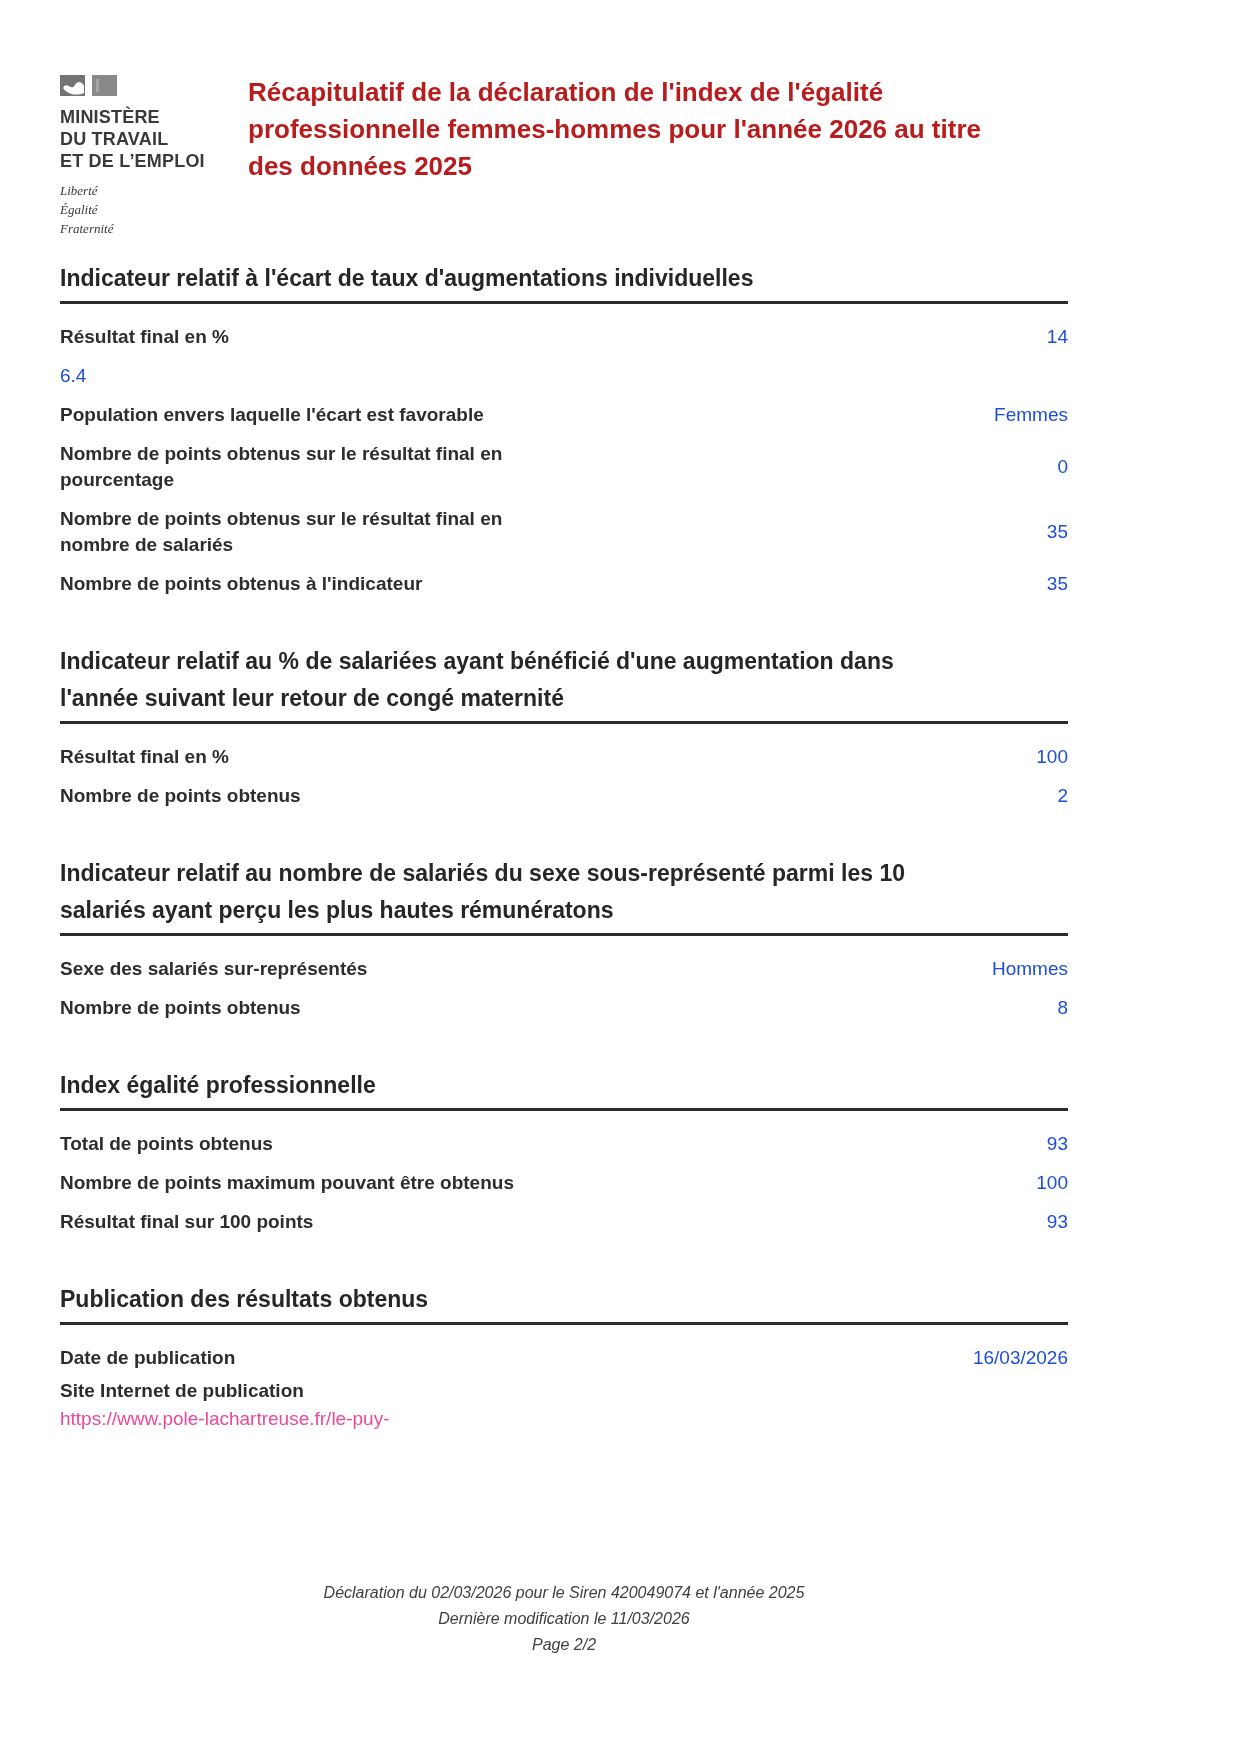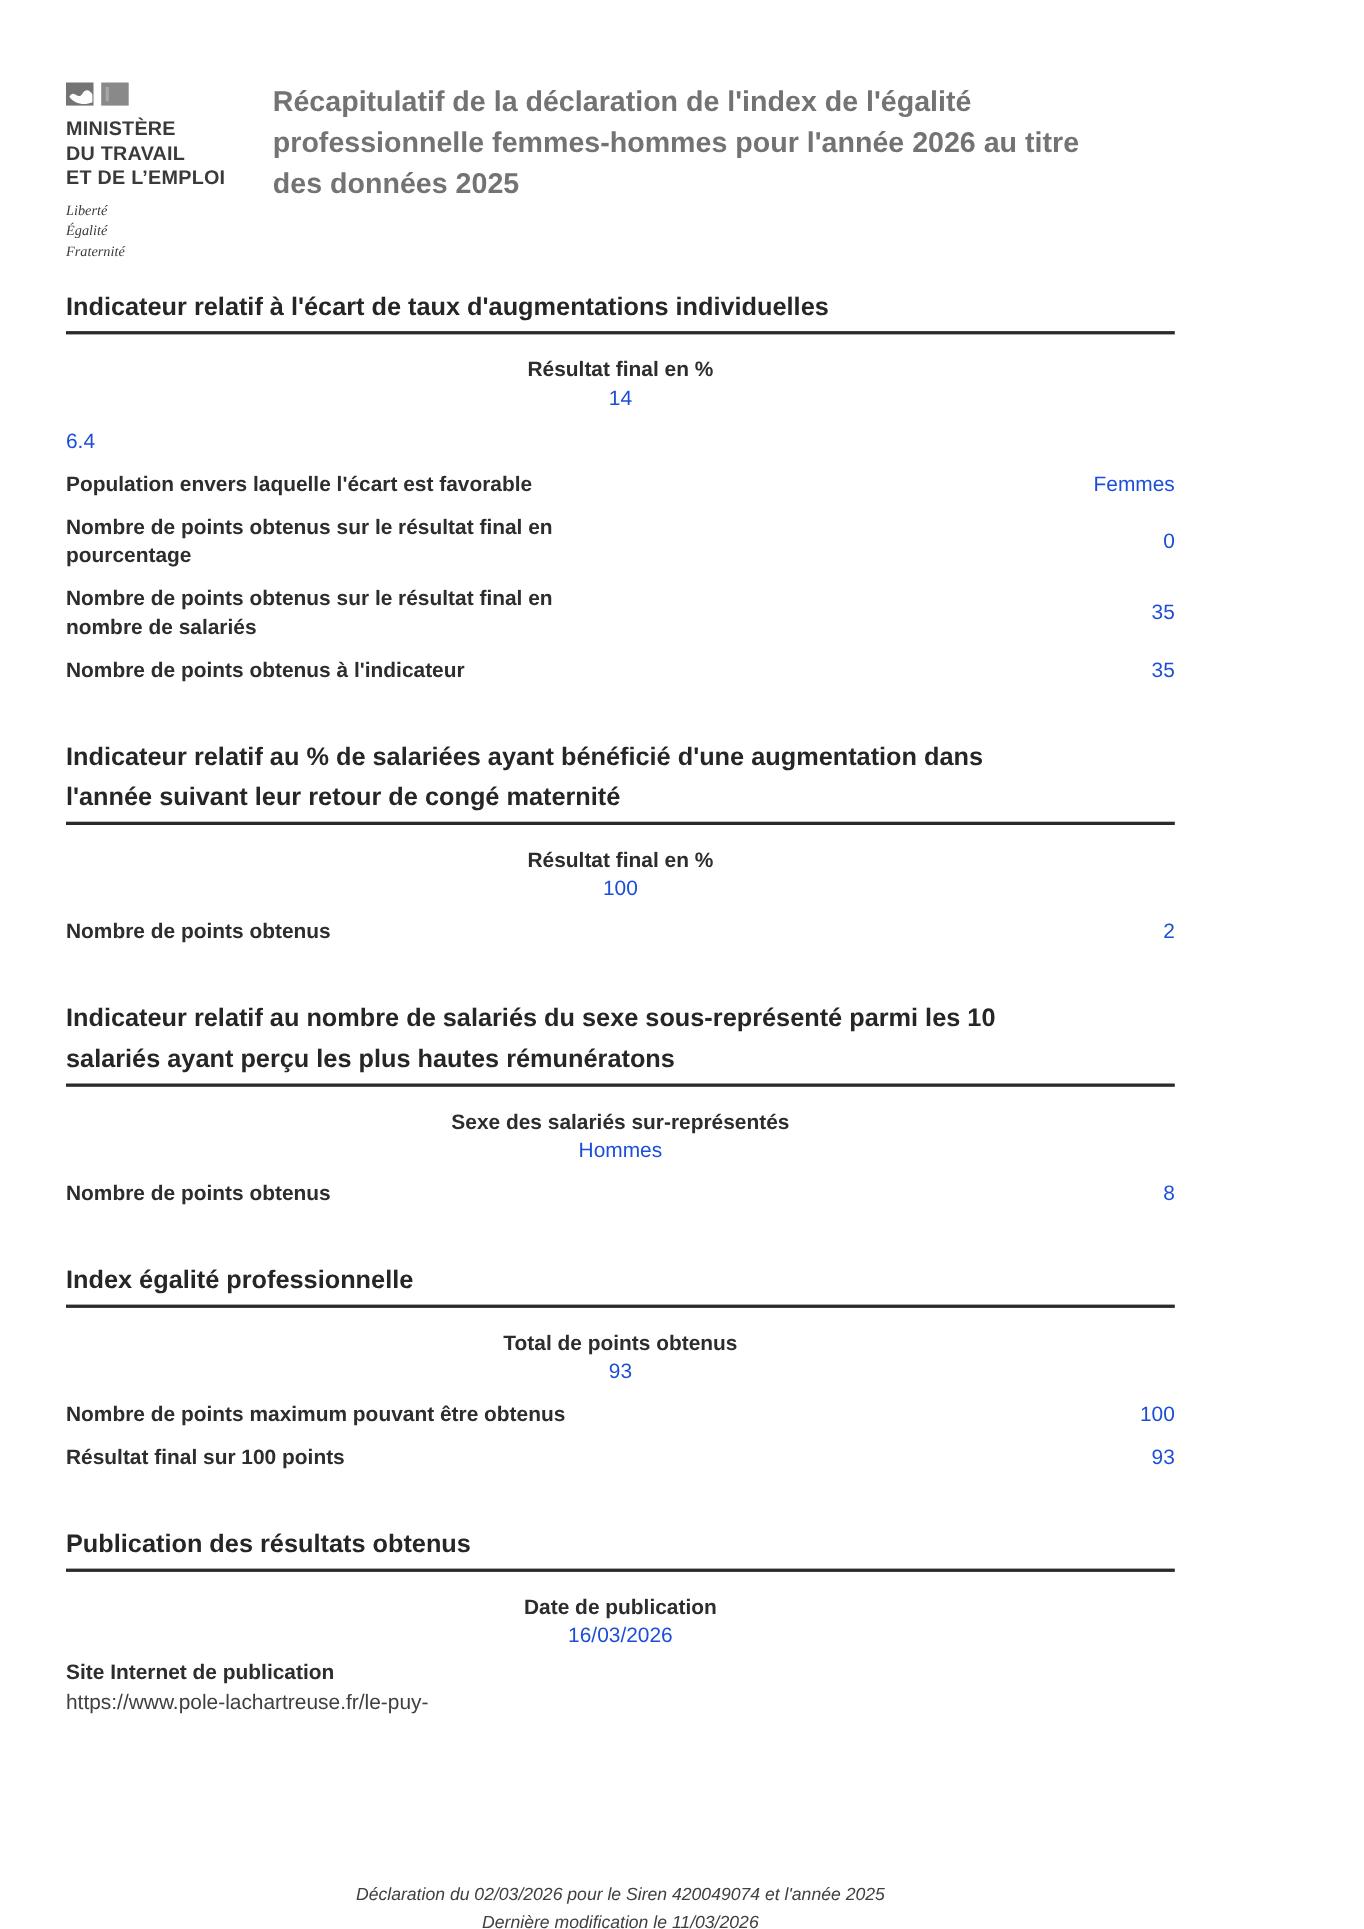--- a/index.html
+++ b/index.html
@@ -40,21 +40,21 @@
     font-size: 13px;
     line-height: 19px;
     color: #3a3a3a;
     white-space: pre-line;
   }
   .doc-title {
     margin: 0 0 0 10px;
     font-size: 26px;
     font-weight: 700;
     line-height: 37px;
-    color: #737373;
+    color: #b91c1c;
     white-space: pre-line;
   }
 
   
   .sec { margin-top: 46px; }
   .sec.first { margin-top: 22px; }
   .sec-title {
     margin: 0;
     font-size: 23px;
     font-weight: 700;
@@ -63,21 +63,21 @@
     border-bottom: 3px solid #2b2b2b;
     padding-bottom: 4px;
     white-space: pre-line;
   }
   .row {
     display: flex;
     justify-content: space-between;
     align-items: center;
     margin-top: 13px;
   }
-  .rows .row:first-child { margin-top: 20px; flex-direction: column; }
+  .rows .row:first-child { margin-top: 20px; }
   .row.tight { margin-top: 7px; }
   .row-label {
     font-weight: 700;
     font-size: 19px;
     line-height: 26px;
     max-width: 640px;
     white-space: pre-line;
     color: #2d2d2d;
   }
   .row-value {
@@ -85,21 +85,21 @@
     font-size: 19px;
     line-height: 26px;
     text-align: right;
     color: #1d4ed8;
   }
   .publication-url {
     margin-top: 2px;
     font-size: 19px;
     line-height: 26px;
     font-weight: 400;
-    color: #404040;
+    color: #ec4899;
   }
 
   
   footer {
     margin-top: 148px;
     text-align: center;
     font-style: italic;
     font-size: 16px;
     line-height: 26px;
     color: #404040;

